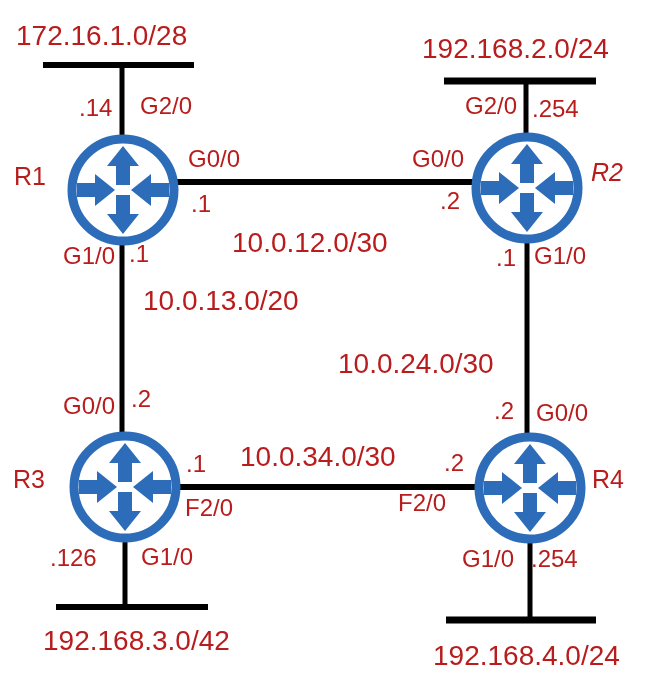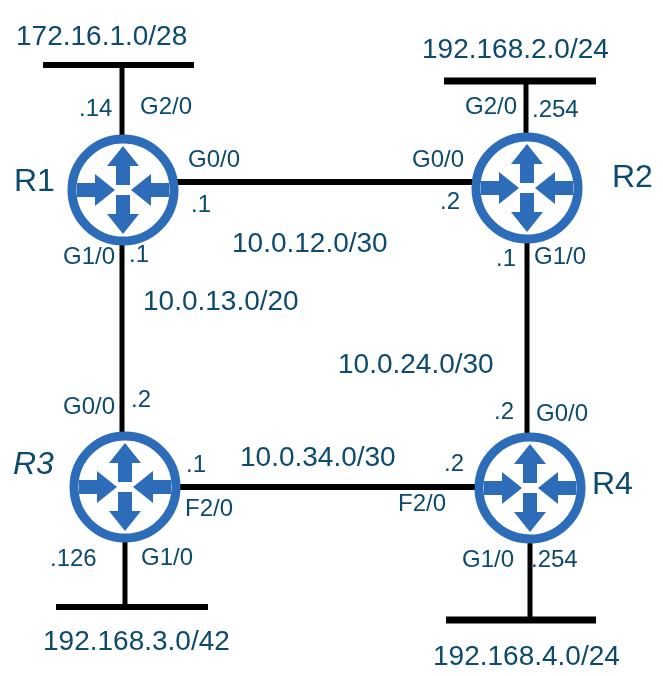--- a/index.html
+++ b/index.html
@@ -13,27 +13,27 @@
   }
   #wires { position: absolute; left: 0; top: 0; }
   .router {
     position: absolute;
     width: 114px;
     height: 114px;
   }
   .lbl {
     position: absolute;
     white-space: nowrap;
-    color: #0c4a6e;
+    color: #b91c1c;
     line-height: 1;
     letter-spacing: 0;
   }
   .net   { font-size: 28px; }
   .iface { font-size: 24px; }
-  .rname { font-size: 32px; }
+  .rname { font-size: 25px; }
 </style>
 </head>
 <body>
 
 <div id="canvas">
 
   <svg id="wires" width="663" height="676">
 
     <line x1="43" y1="65" x2="194" y2="65" stroke="#000" stroke-width="6"></line>
     <line x1="122" y1="62" x2="122" y2="190" stroke="#000" stroke-width="5"></line>
@@ -92,22 +92,22 @@
   <div class="lbl net" style="left:422px; top:35px;">192.168.2.0/24</div>
   <div class="lbl net" style="left:43px;  top:627px;">192.168.3.0/42</div>
   <div class="lbl net" style="left:433px; top:634px;margin-top:8px;">192.168.4.0/24</div>
 
   <div class="lbl net" style="left:232px; top:229px;">10.0.12.0/30</div>
   <div class="lbl net" style="left:143px; top:287px;">10.0.13.0/20</div>
   <div class="lbl net" style="left:338px; top:350px;">10.0.24.0/30</div>
   <div class="lbl net" style="left:240px; top:443px;">10.0.34.0/30</div>
 
   <div class="lbl rname" style="left:14px;  top:164px;">R1</div>
-  <div class="lbl rname" style="left:612px; top:160px;">R2</div>
-  <div class="lbl rname" style="left:13px;  top:447px;font-style:italic;">R3</div>
+  <div class="lbl rname" style="left:591px; top:160px;font-style:italic;">R2</div>
+  <div class="lbl rname" style="left:13px;  top:467px;">R3</div>
   <div class="lbl rname" style="left:592px; top:467px;">R4</div>
 
   <div class="lbl iface" style="left:79px;  top:96px;">.14</div>
   <div class="lbl iface" style="left:140px; top:94px;">G2/0</div>
   <div class="lbl iface" style="left:188px; top:147px;">G0/0</div>
   <div class="lbl iface" style="left:191px; top:192px;">.1</div>
   <div class="lbl iface" style="left:63px;  top:244px;">G1/0</div>
   <div class="lbl iface" style="left:129px; top:242px;">.1</div>
 
   <div class="lbl iface" style="left:465px; top:94px;">G2/0</div>

